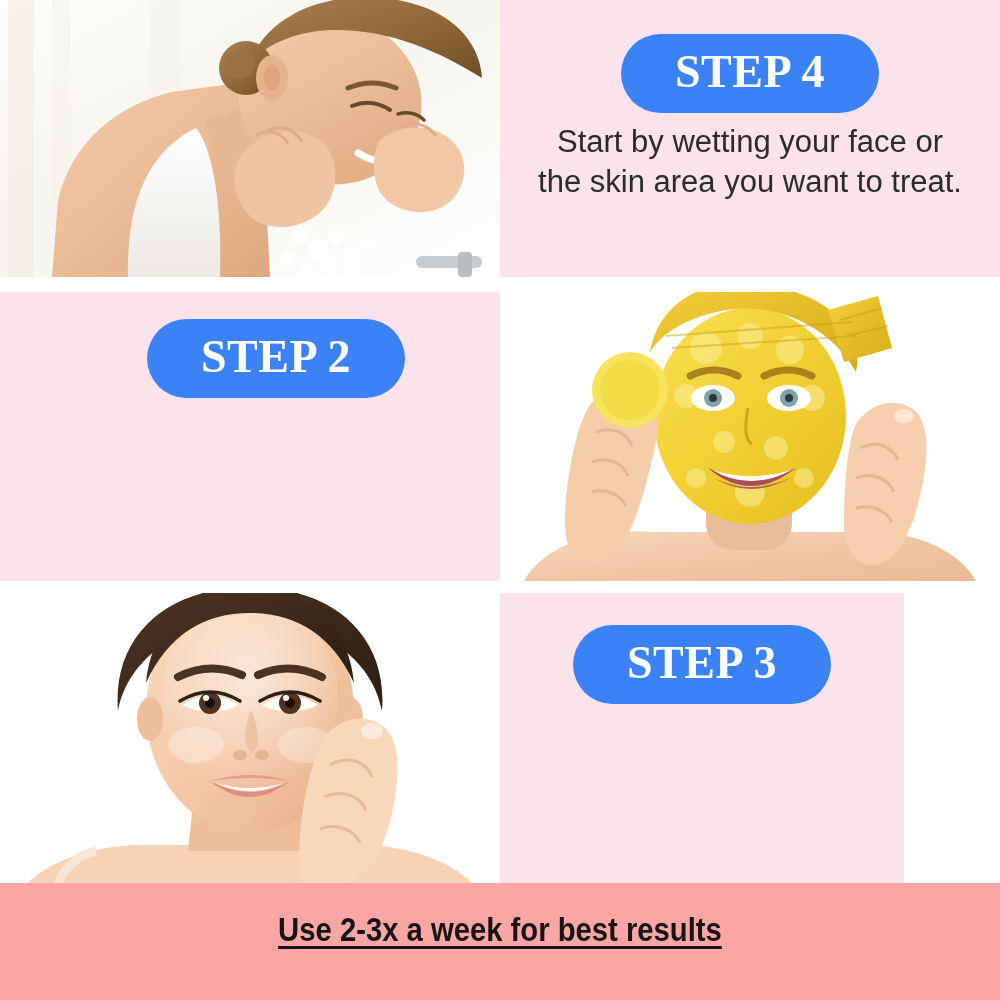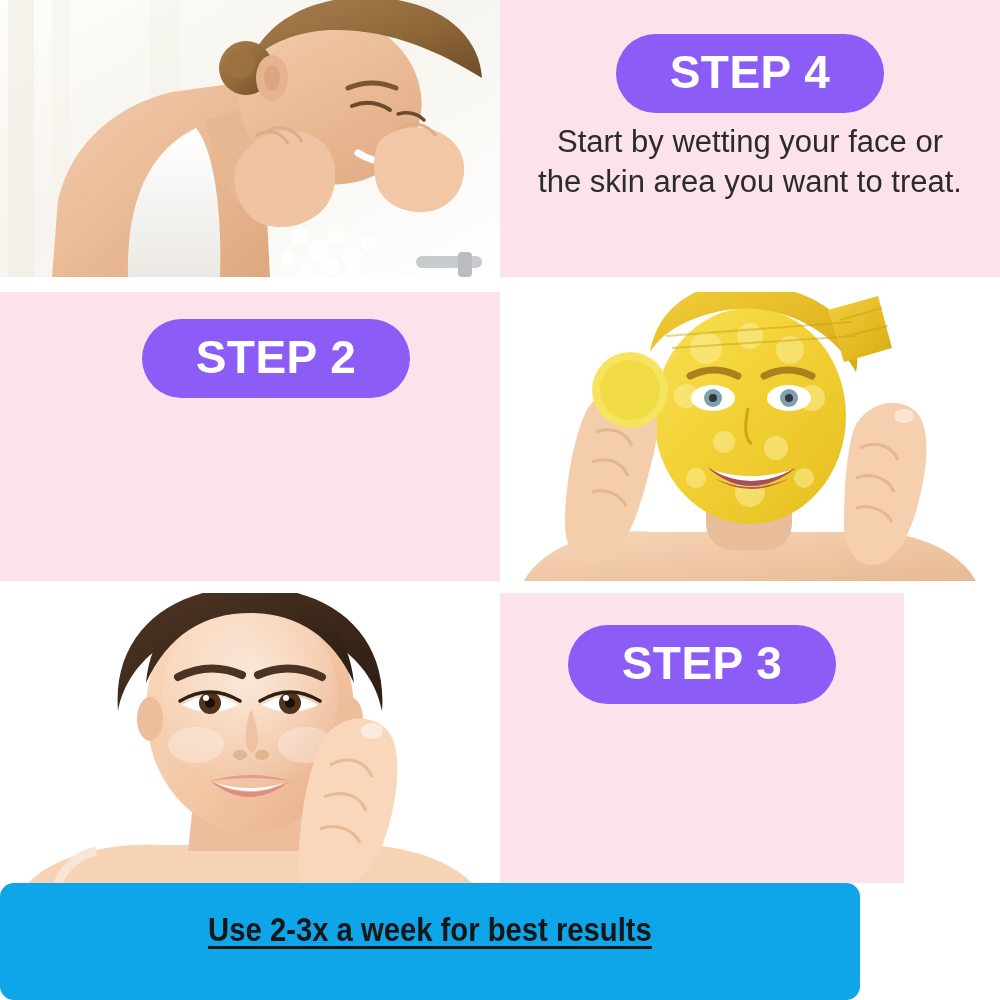--- a/index.html
+++ b/index.html
@@ -26,30 +26,31 @@
   .pink-panel {
     background: #fce2ea;
     display: flex;
     flex-direction: column;
     align-items: center;
     justify-content: flex-start;
   }
 
   
   .badge {
-    background: #8b5cf6;
+    background: #3b82f6;
     color: #ffffff;
     border-radius: 999px;
     font-weight: bold;
     letter-spacing: 0.5px;
     text-align: center;
     line-height: 1;
     white-space: nowrap;
     font-size: 46px;
     padding: 15px 54px 18px 54px;
+    font-family: Liberation Serif, serif;
   }
 
   
   .step-text {
     color: #2b2b2b;
     text-align: center;
     font-size: 31px;
     line-height: 1.28;
     padding: 0 34px;
     margin-top: 9px;
@@ -62,27 +63,26 @@
   #cell-r2-text  { left: 0;    top: 292px;width: 552px; height: 289px; padding-top: 27px; }
   #cell-r2-photo { left: 500px;top: 292px;width: 500px; height: 289px; }
 
   #cell-r3-photo { left: 0;    top: 593px;width: 500px; height: 290px; }
   #cell-r3-text  { left: 500px;top: 593px;width: 404px; height: 290px; padding-top: 32px; }
 
   
   #footer {
     position: absolute;
     left: 0; top: 883px;
-    width: 860px; height: 117px;
-    background: #0ea5e9;
+    width: 1000px; height: 117px;
+    background: #fca5a5;
     display: flex;
     align-items: flex-start;
     justify-content: center;
     padding-top: 27px;
-    border-radius: 14px;
   }
   #footer-text {
     color: #161616;
     font-size: 34px;
     font-weight: bold;
     text-decoration: underline;
     text-underline-offset: 5px;
     text-decoration-thickness: 3px;
     transform: scaleX(0.86);
     transform-origin: center;

